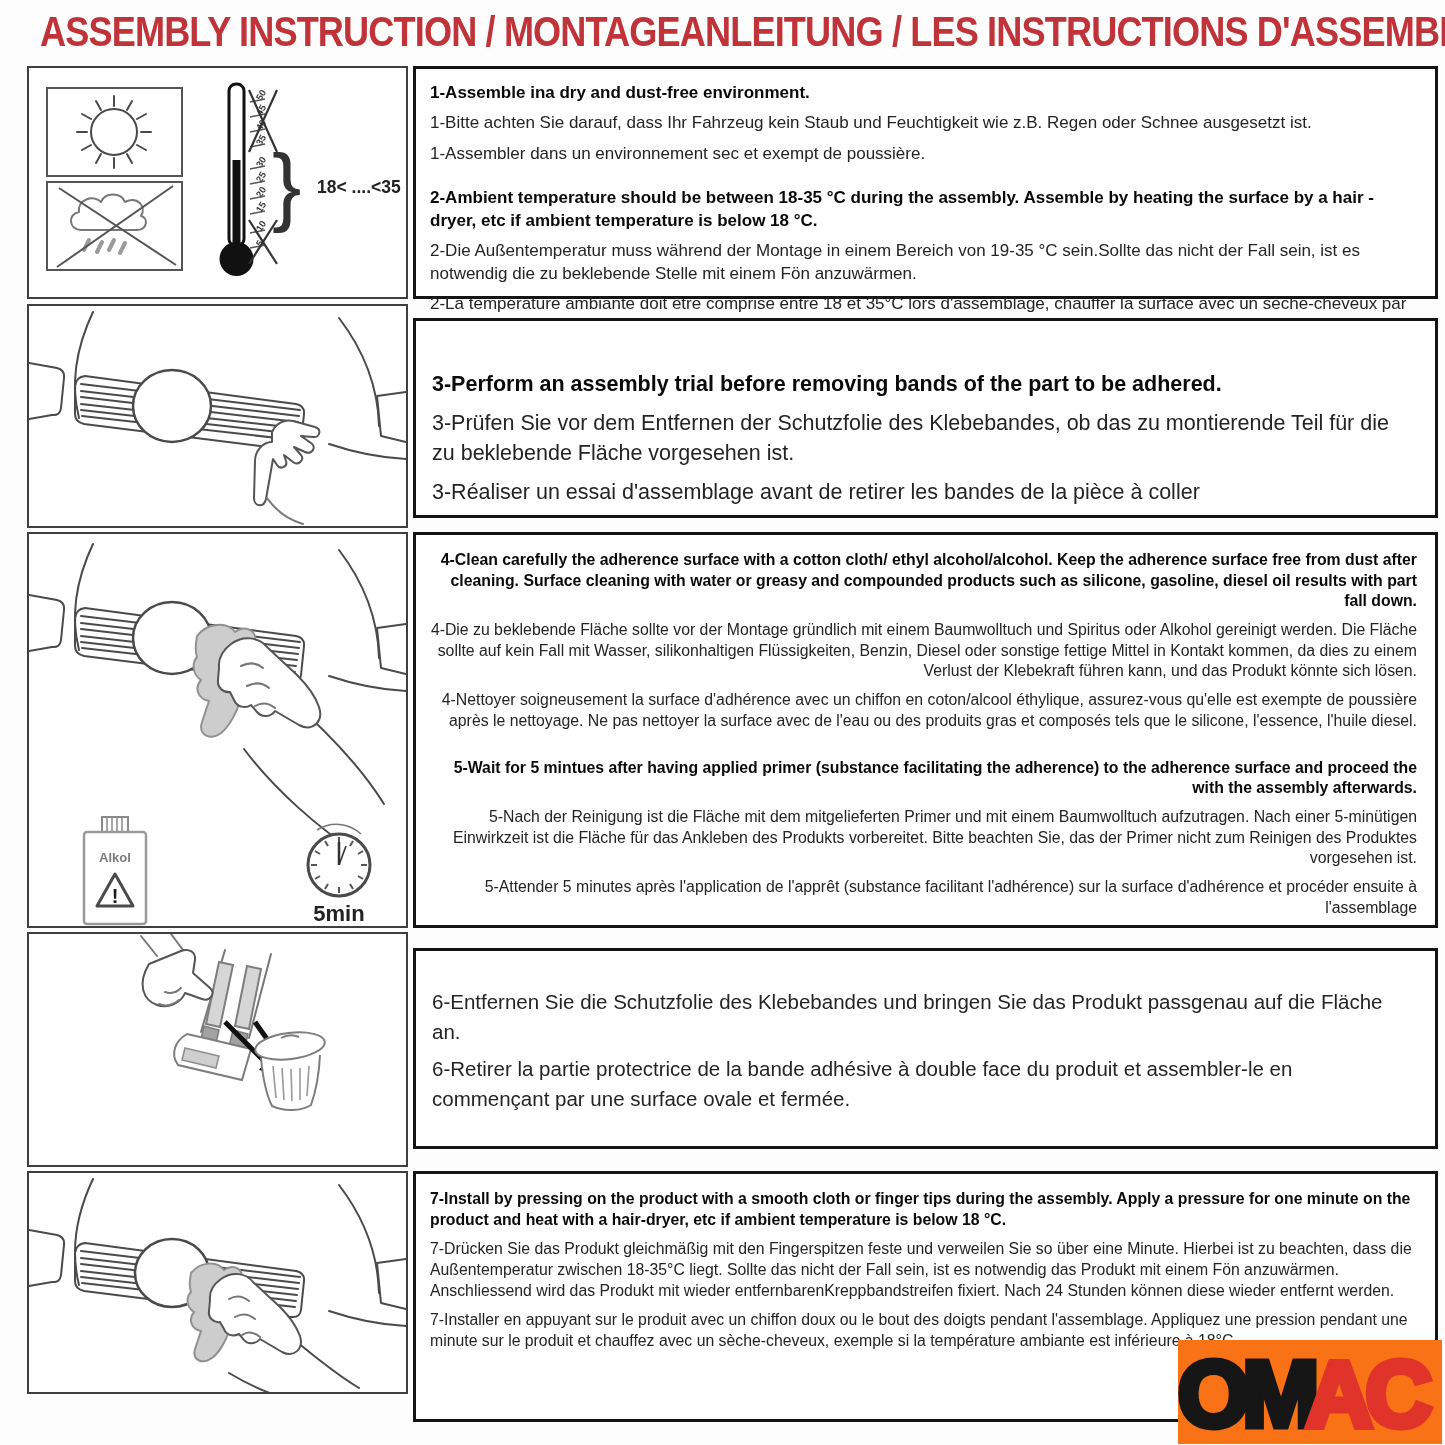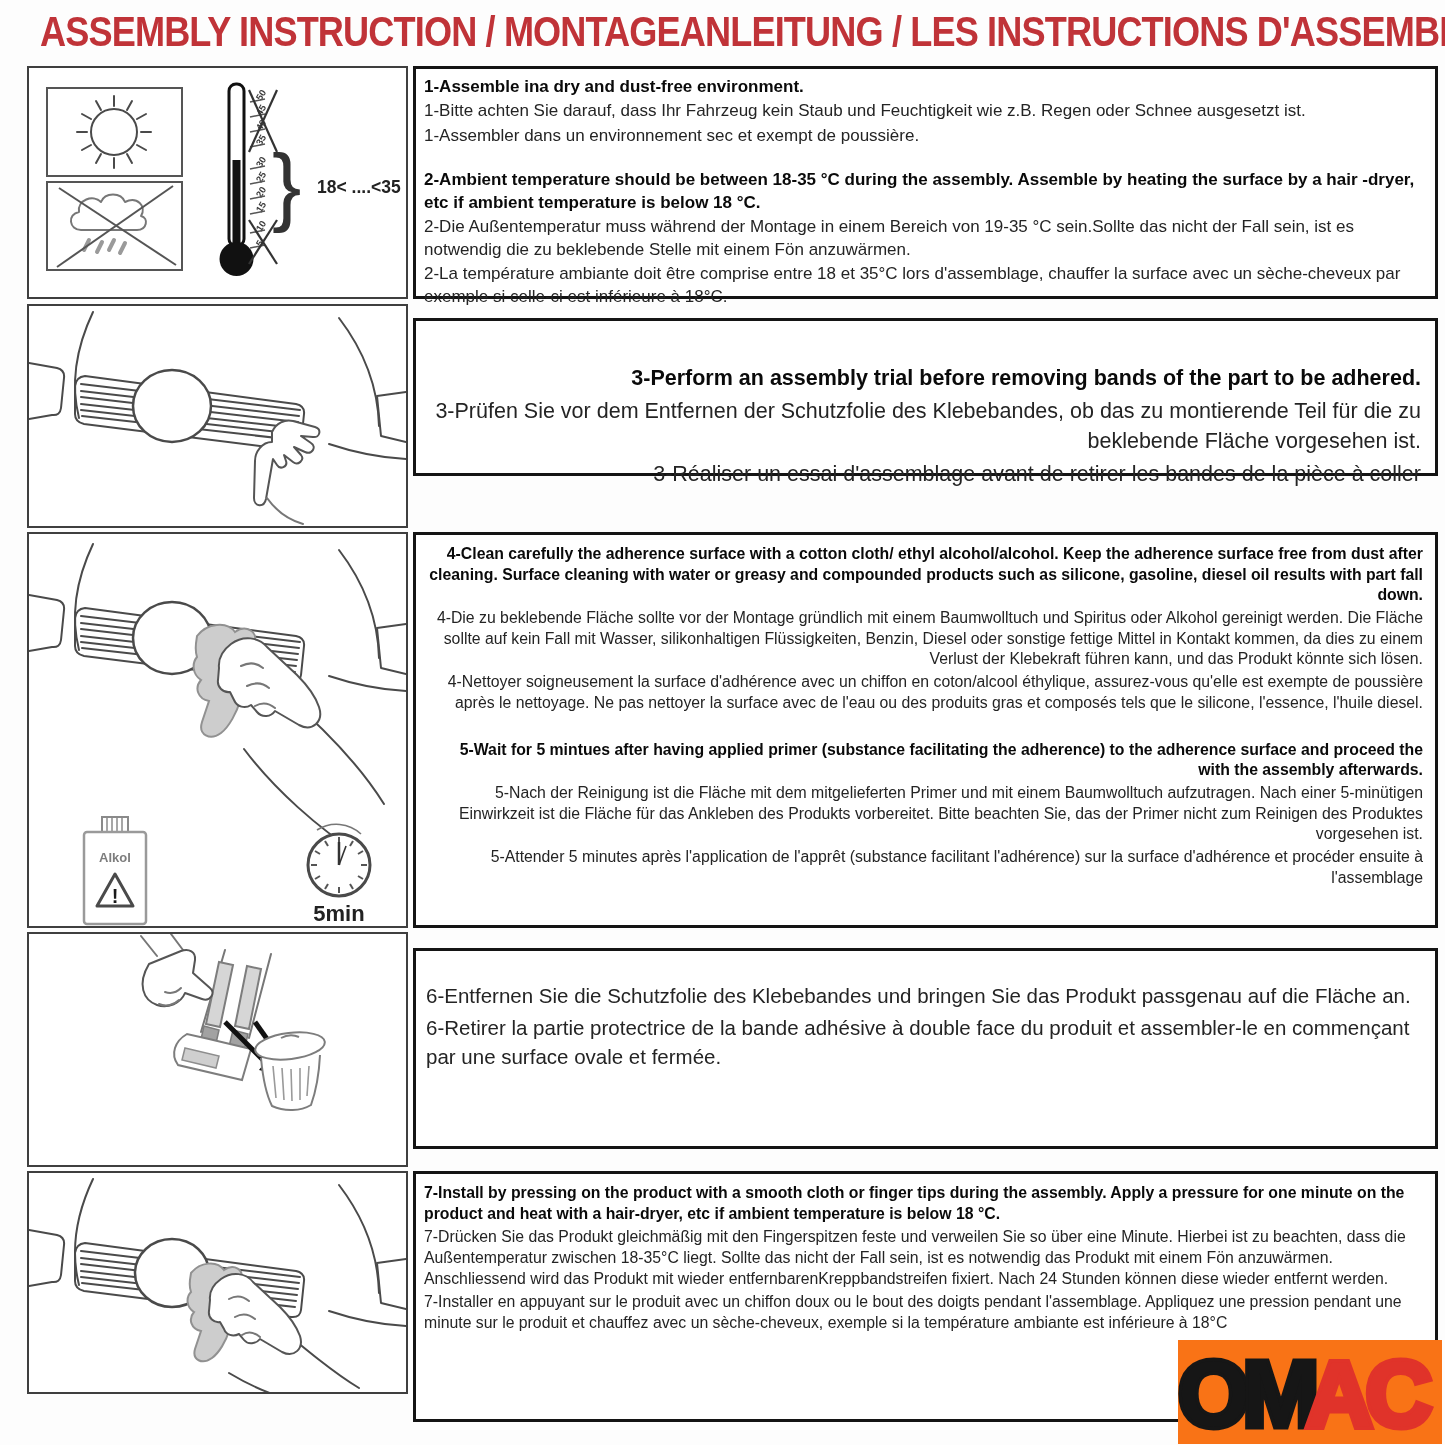--- a/index.html
+++ b/index.html
@@ -14,21 +14,21 @@
     transform:scaleX(0.86);transform-origin:left top;
   }
   .illu-box{
     position:absolute;left:27px;width:381px;background:#fff;
     border:2px solid #3f3f3f;box-sizing:border-box;
   }
   .text-box{
     position:absolute;left:413px;width:1025px;background:#fff;
     border:3px solid #141414;box-sizing:border-box;color:#242424;
   }
-  .text-box p{margin:2px;}
+  .text-box p{margin:8px;}
   .text-box p.bold{font-weight:bold;color:#0a0a0a;}
   
   .tb1{font-size:17px;line-height:1.32;padding:5px 10px 4px 6px;}
   .tb1 .gap{margin-top:22px;}
   .tb2{font-size:21.5px;line-height:1.42;padding:40px 12px 0 8px;}
   .tb3{font-size:15.8px;line-height:1.31;padding:7px 10px 0 6px;}
   .tb3 .gap{margin-top:26px;}
   .tb4{font-size:20.5px;line-height:1.45;padding:28px 12px 0 8px;}
   .tb5{font-size:15.8px;line-height:1.33;padding:6px 10px 0 6px;}
   .brand-logo{
@@ -150,21 +150,21 @@
       <line x1="52" y1="98" x2="268" y2="122"></line>
       <line x1="52" y1="104" x2="267" y2="128"></line>
       <line x1="53" y1="110" x2="266" y2="134"></line>
     </g>
     <ellipse cx="143" cy="100" rx="39" ry="36" fill="#fff" stroke="#4a4a4a" stroke-width="2.5"></ellipse>
 
     <path d="M 243,126 c 4,-9 13,-13 21,-11 l 22,6 c 7,2 5,11 -2,10 l -12,-1 10,7 c 6,4 1,12 -6,9 l -11,-5 7,8 c 4,5 -3,11 -8,7 l -9,-7 2,6 c 2,6 -6,9 -9,4 l -4,-6 -7,40 c -2,9 -12,8 -12,-1 l 1,-37 c 0,-9 7,-19 17,-19 z" fill="#fff" stroke="#555" stroke-width="2" stroke-linejoin="round"></path>
     <path d="M 238,192 C 248,206 260,214 274,218" class="sk-light"></path>
   </svg>
 </div>
-<div class="text-box tb2" style="top:318px;height:158px;text-align:right;">
+<div class="text-box tb2" style="top:318px;height:200px;">
   <p class="bold">3-Perform an assembly trial before removing bands of the part to be adhered.</p>
   <p>3-Prüfen Sie vor dem Entfernen der Schutzfolie des Klebebandes, ob das zu montierende Teil für die zu beklebende Fläche vorgesehen ist.</p>
   <p>3-Réaliser un essai d'assemblage avant de retirer les bandes de la pièce à coller</p>
 </div>
 
 <div class="illu-box" style="top:532px;height:396px;">
   <svg width="377" height="392" viewBox="0 0 377 392">
     <g class="sk">
       <path d="M 64,10 C 46,48 42,84 50,116"></path>
       <path d="M 310,16 C 336,50 349,88 350,124"></path>

